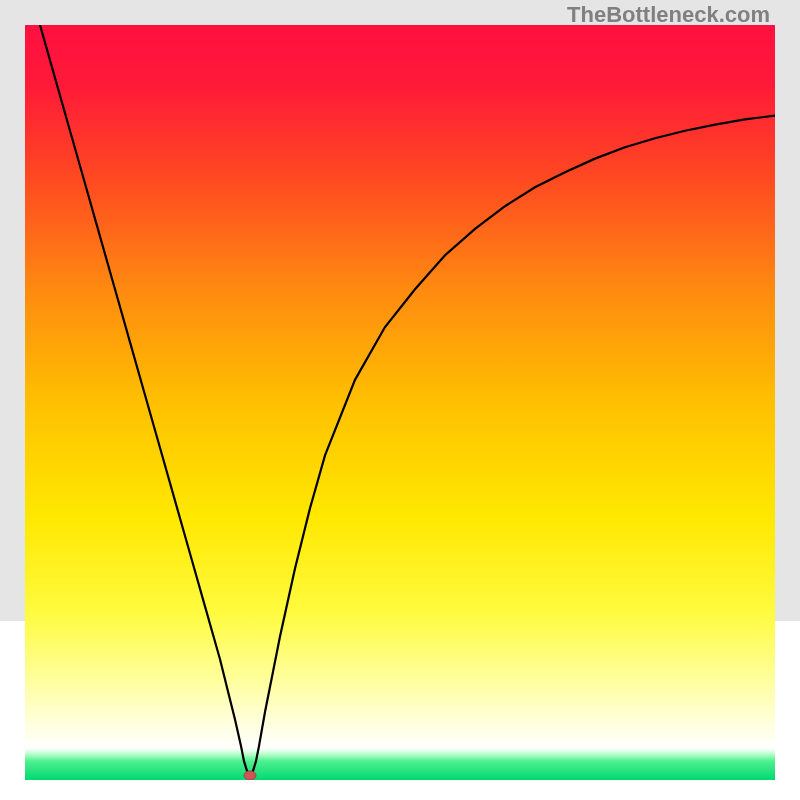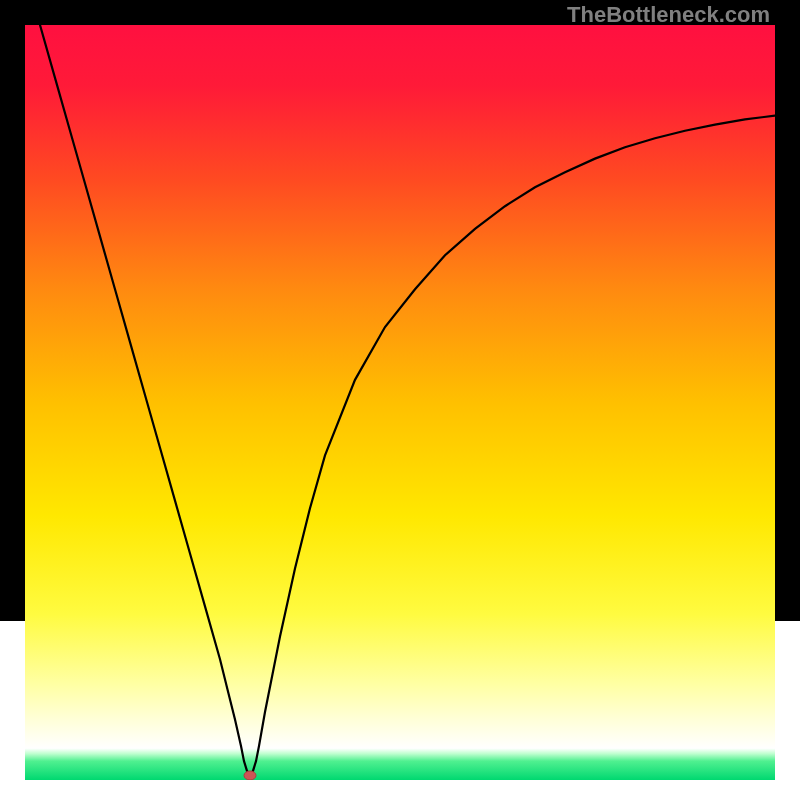--- a/index.html
+++ b/index.html
@@ -1,20 +1,20 @@
 <!DOCTYPE html>
 <html><head>
 <meta charset="utf-8">
 <style>
   * { margin: 0; padding: 0; box-sizing: border-box; }
   html, body { width: 800px; height: 800px; overflow: hidden; }
   .container {
     width: 800px;
     height: 621px;
-    background: #000000;
+    background: #e5e5e5;
     position: relative;
   }
   .watermark {
     position: absolute;
     top: 2px;
     right: 30px;
     color: #808080;
     font-family: Arial, sans-serif;
     font-size: 22px;
     font-weight: bold;

